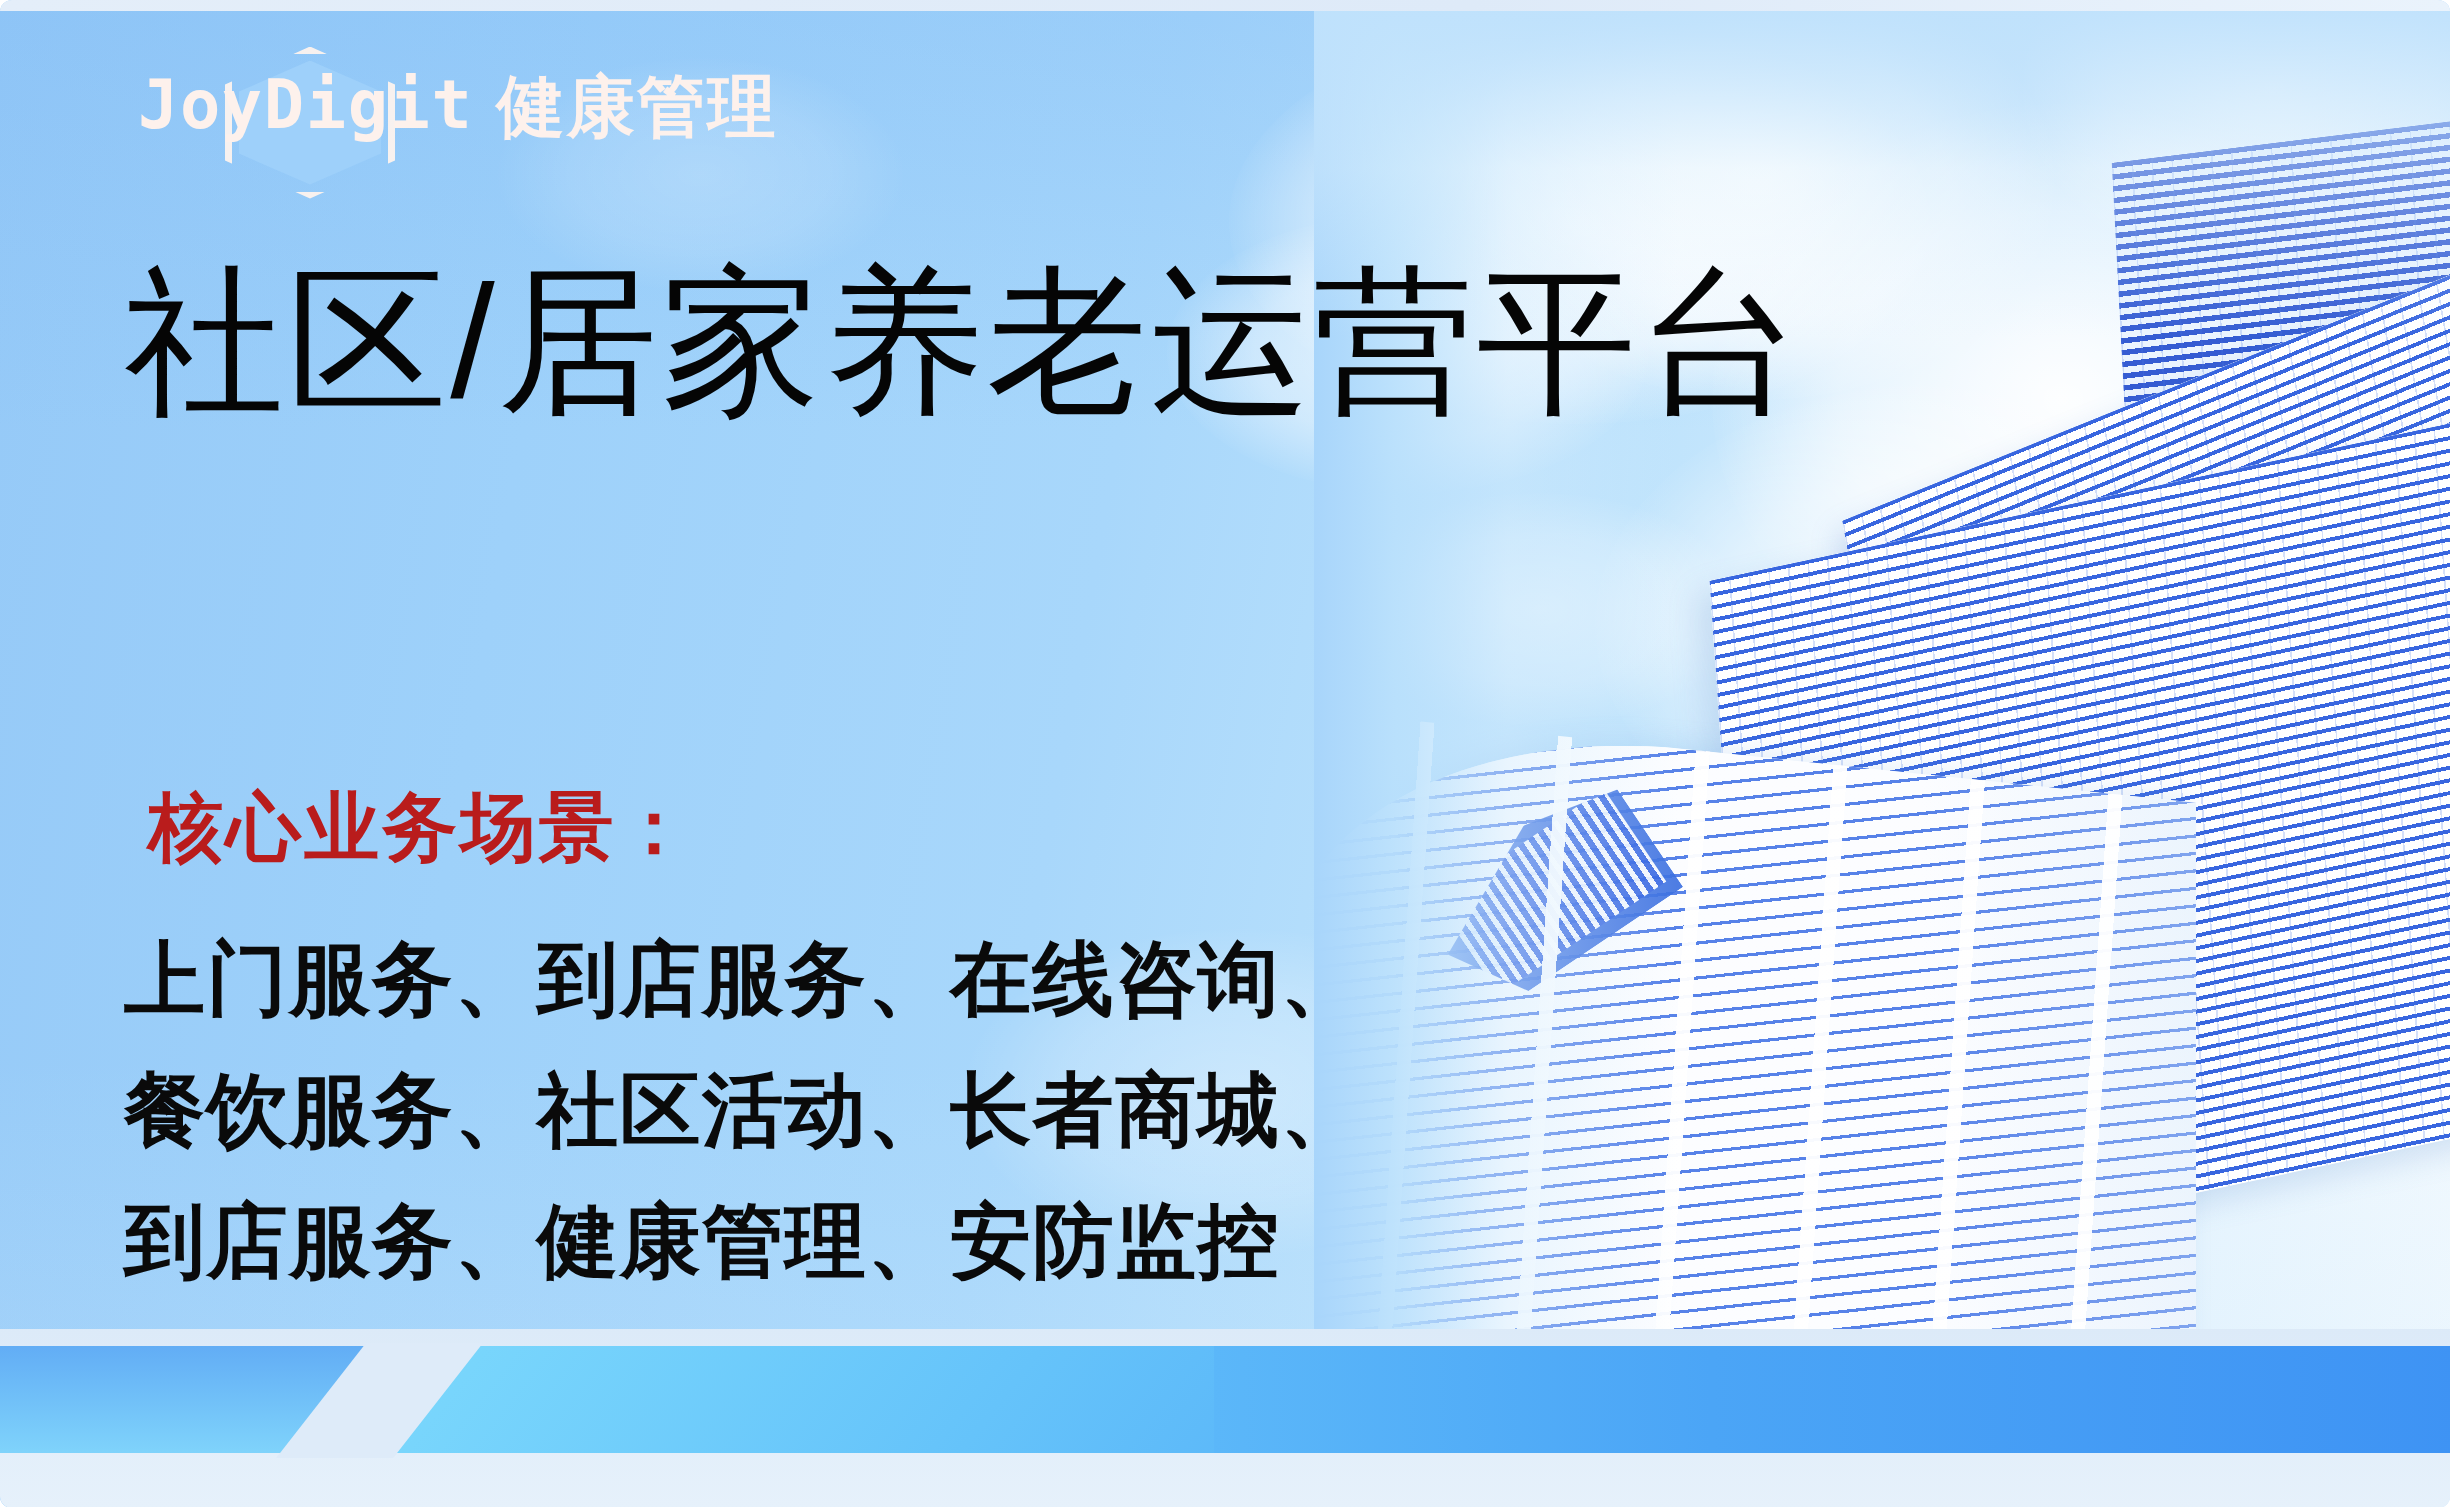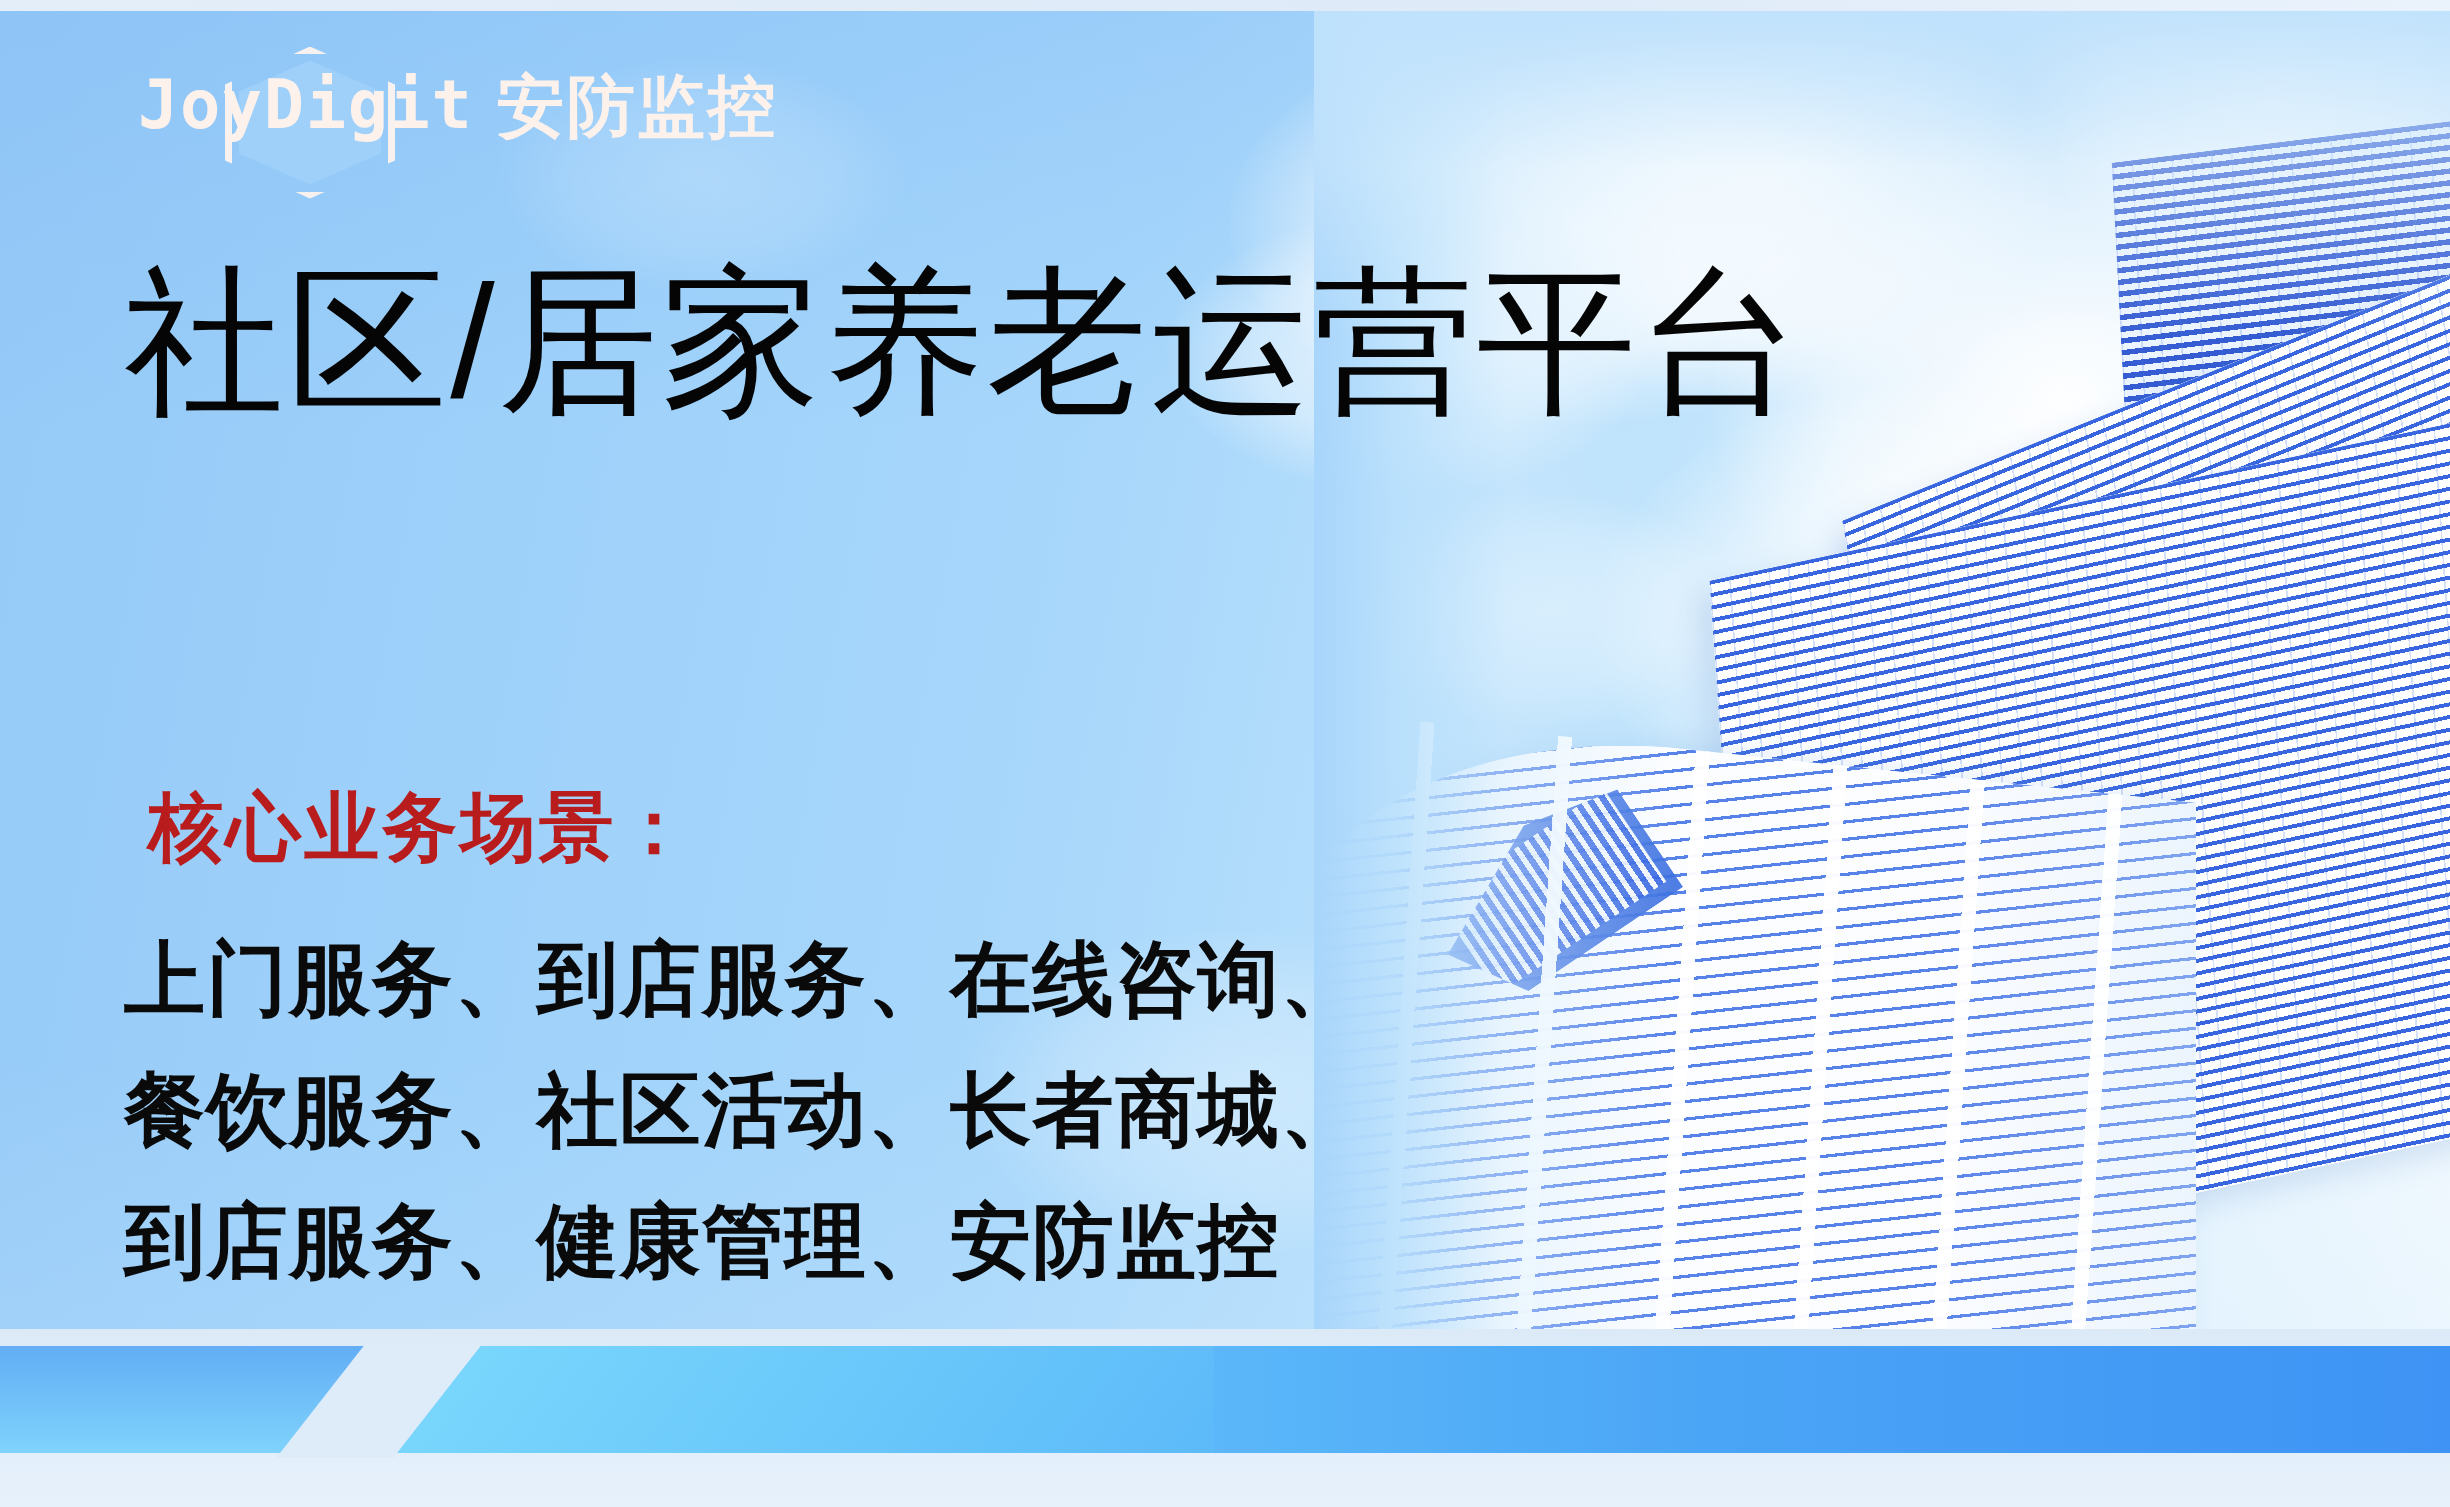--- a/index.html
+++ b/index.html
@@ -7,20 +7,21 @@
     width:2450px; height:1508px;
     overflow:hidden;
     font-family:"Liberation Sans","DejaVu Sans",sans-serif;
   }
 
   #slide {
     position:relative;
     width:2450px; height:1508px;
     background:#9ED0FA;
     overflow:hidden;
+    border-radius:12px;
   }
 
   
   .top-strip {
     position:absolute; left:0; top:0;
     width:2450px; height:11px;
     background:linear-gradient(to right,#E4EEF9,#DEEAF8 60%,#EAF3FC);
     z-index:40;
   }
 
@@ -364,21 +365,21 @@
     <div class="canopy"></div>
     <div class="city-fade"></div>
     <div class="city-fade-top"></div>
   </div>
 
   <div class="logo">
     <div class="logo-hex">
       <div class="logo-hex-inner"></div>
     </div>
     <span class="logo-en">JoyDigit</span>
-    <span class="logo-cn">安防监控</span>
+    <span class="logo-cn">健康管理</span>
   </div>
 
   <h1 class="title">社区/居家养老运营平台</h1>
 
   <h2 class="subtitle">核心业务场景：</h2>
 
   <div class="body-lines">
     <div>上门服务、到店服务、在线咨询、</div>
     <div>餐饮服务、社区活动、长者商城、</div>
     <div>到店服务、健康管理、安防监控</div>

